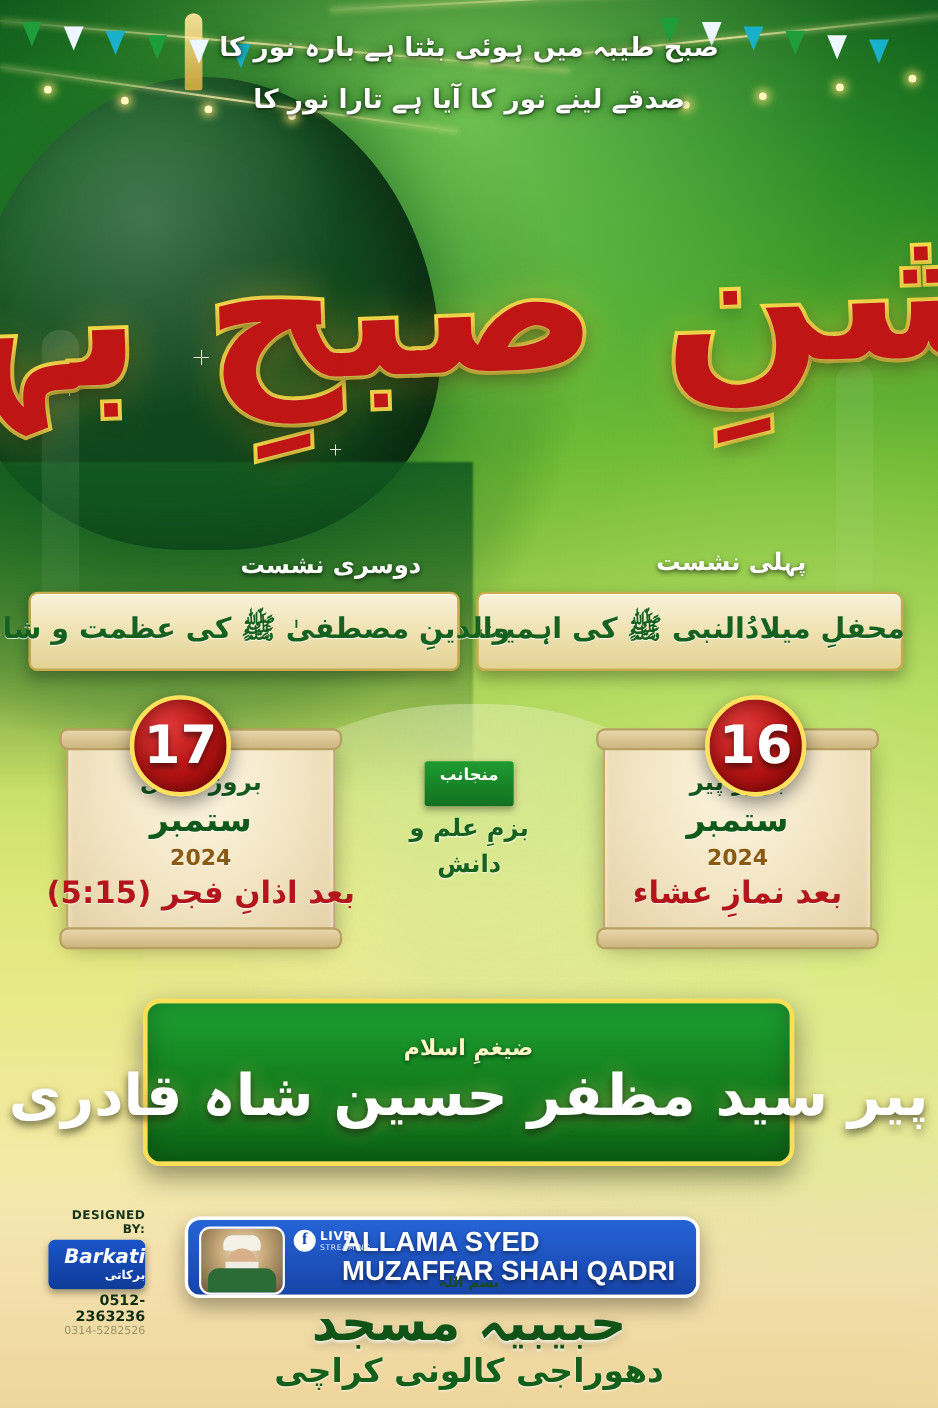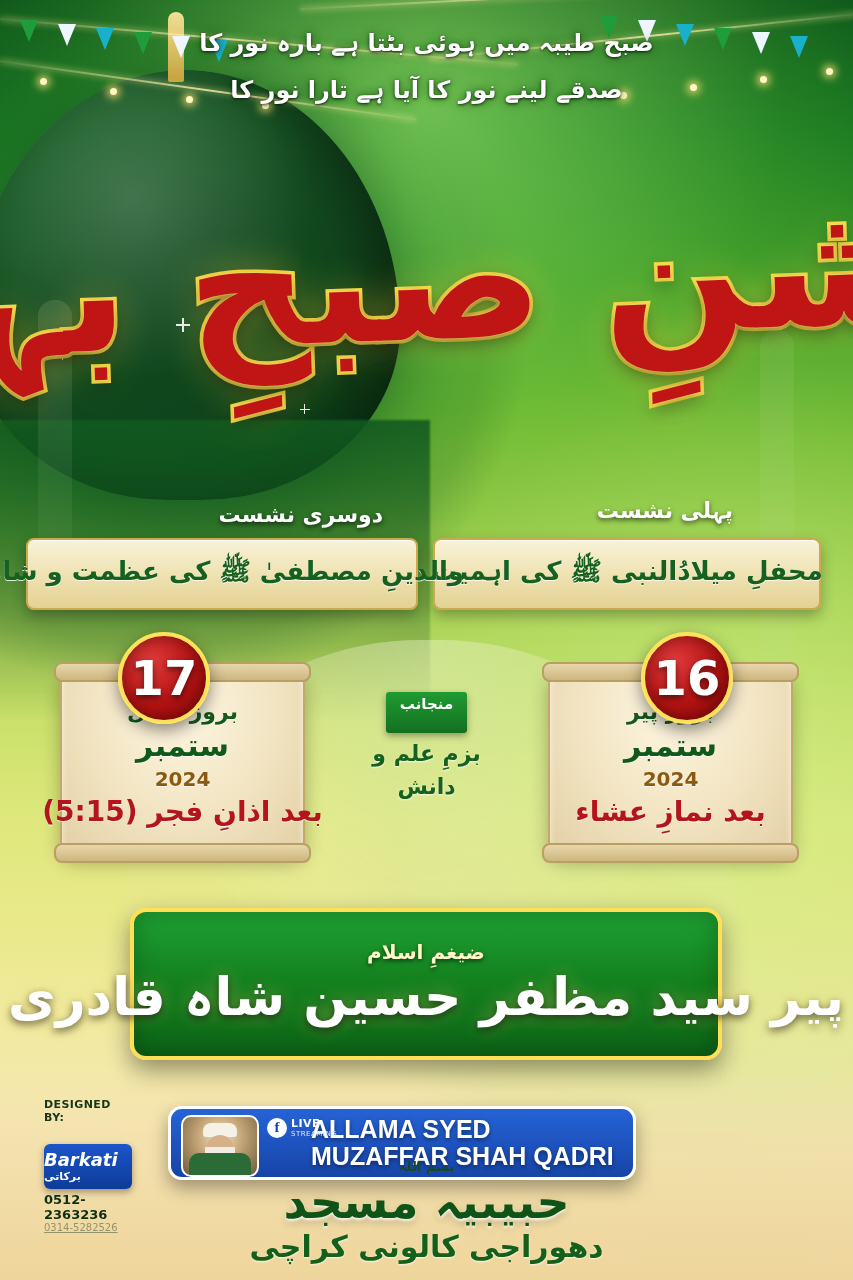--- a/index.html
+++ b/index.html
@@ -341,42 +341,42 @@
     font-size: 52px; font-weight: 700; color: #ffffff;
     text-shadow: 0 3px 8px rgba(0,0,0,0.6), 0 0 18px rgba(255,230,120,0.45);
     line-height: 1.15;
   }
 
   
   .designer {
     position: absolute;
     left: 44px; top: 1098px;
     width: 88px;
-    text-align: left;
+    text-align: right;
   }
   .designer .dby {
     font-size: 11px; font-weight: 700; color: #16351a;
     letter-spacing: 0.4px;
   }
   .designer .logo {
-    margin-top: 20px;
+    margin-top: 3px;
     background: linear-gradient(180deg, #1b55c9, #0e3b98);
     color: #fff;
     border-radius: 6px;
     padding: 5px 0 6px;
     box-shadow: 0 3px 7px rgba(0,0,0,0.35);
   }
   .designer .logo .bn { font-size: 18px; font-style: italic; font-weight: 700; }
   .designer .logo .ur { font-size: 11px; direction: rtl; }
   .designer .phone {
     margin-top: 3px;
     font-size: 13px; font-weight: 700; color: #0f2f14;
   }
   .designer .phone2 {
-    font-size: 10px; color: #4a5a3a; opacity: 0.55; text-decoration: underline;
+    font-size: 10px; color: #4a5a3a; opacity: 0.55;
   }
 
   
   .livebar {
     position: absolute;
     left: 168px; top: 1106px;
     width: 468px; height: 74px;
     background: linear-gradient(180deg, #2563d6 0%, #1744a8 100%);
     border: 3px solid #ffffff;
     border-radius: 14px;

